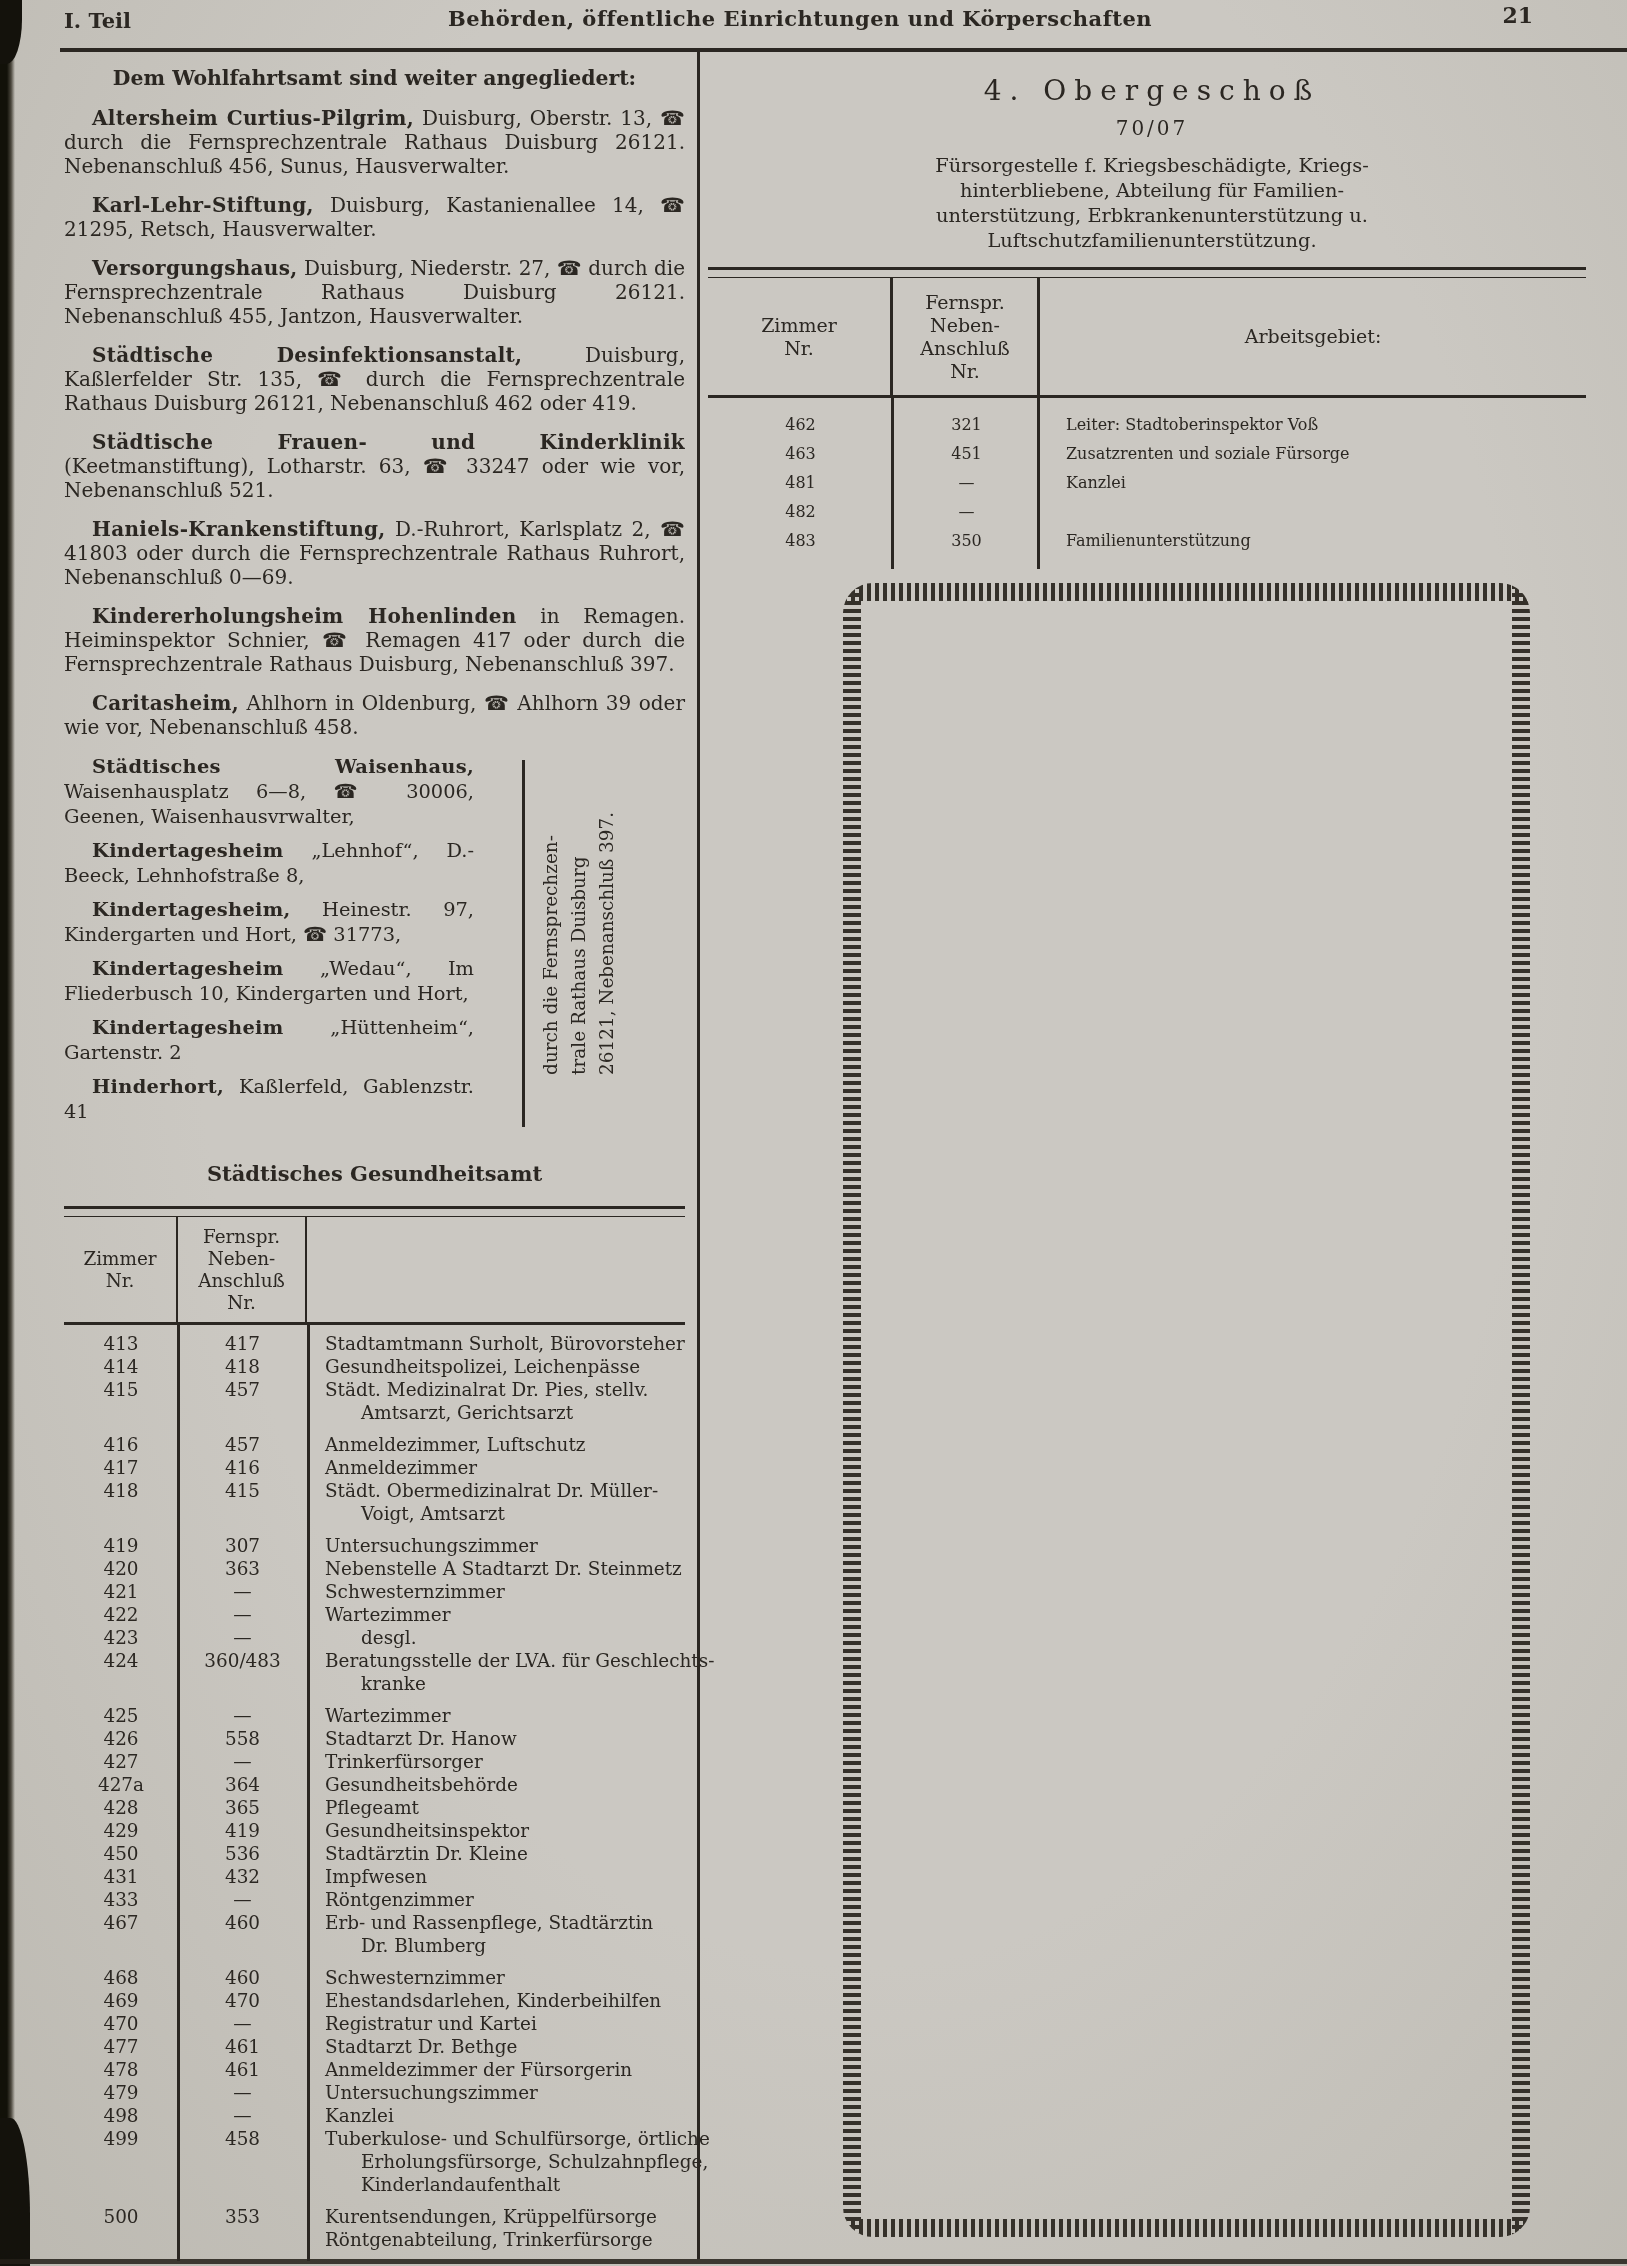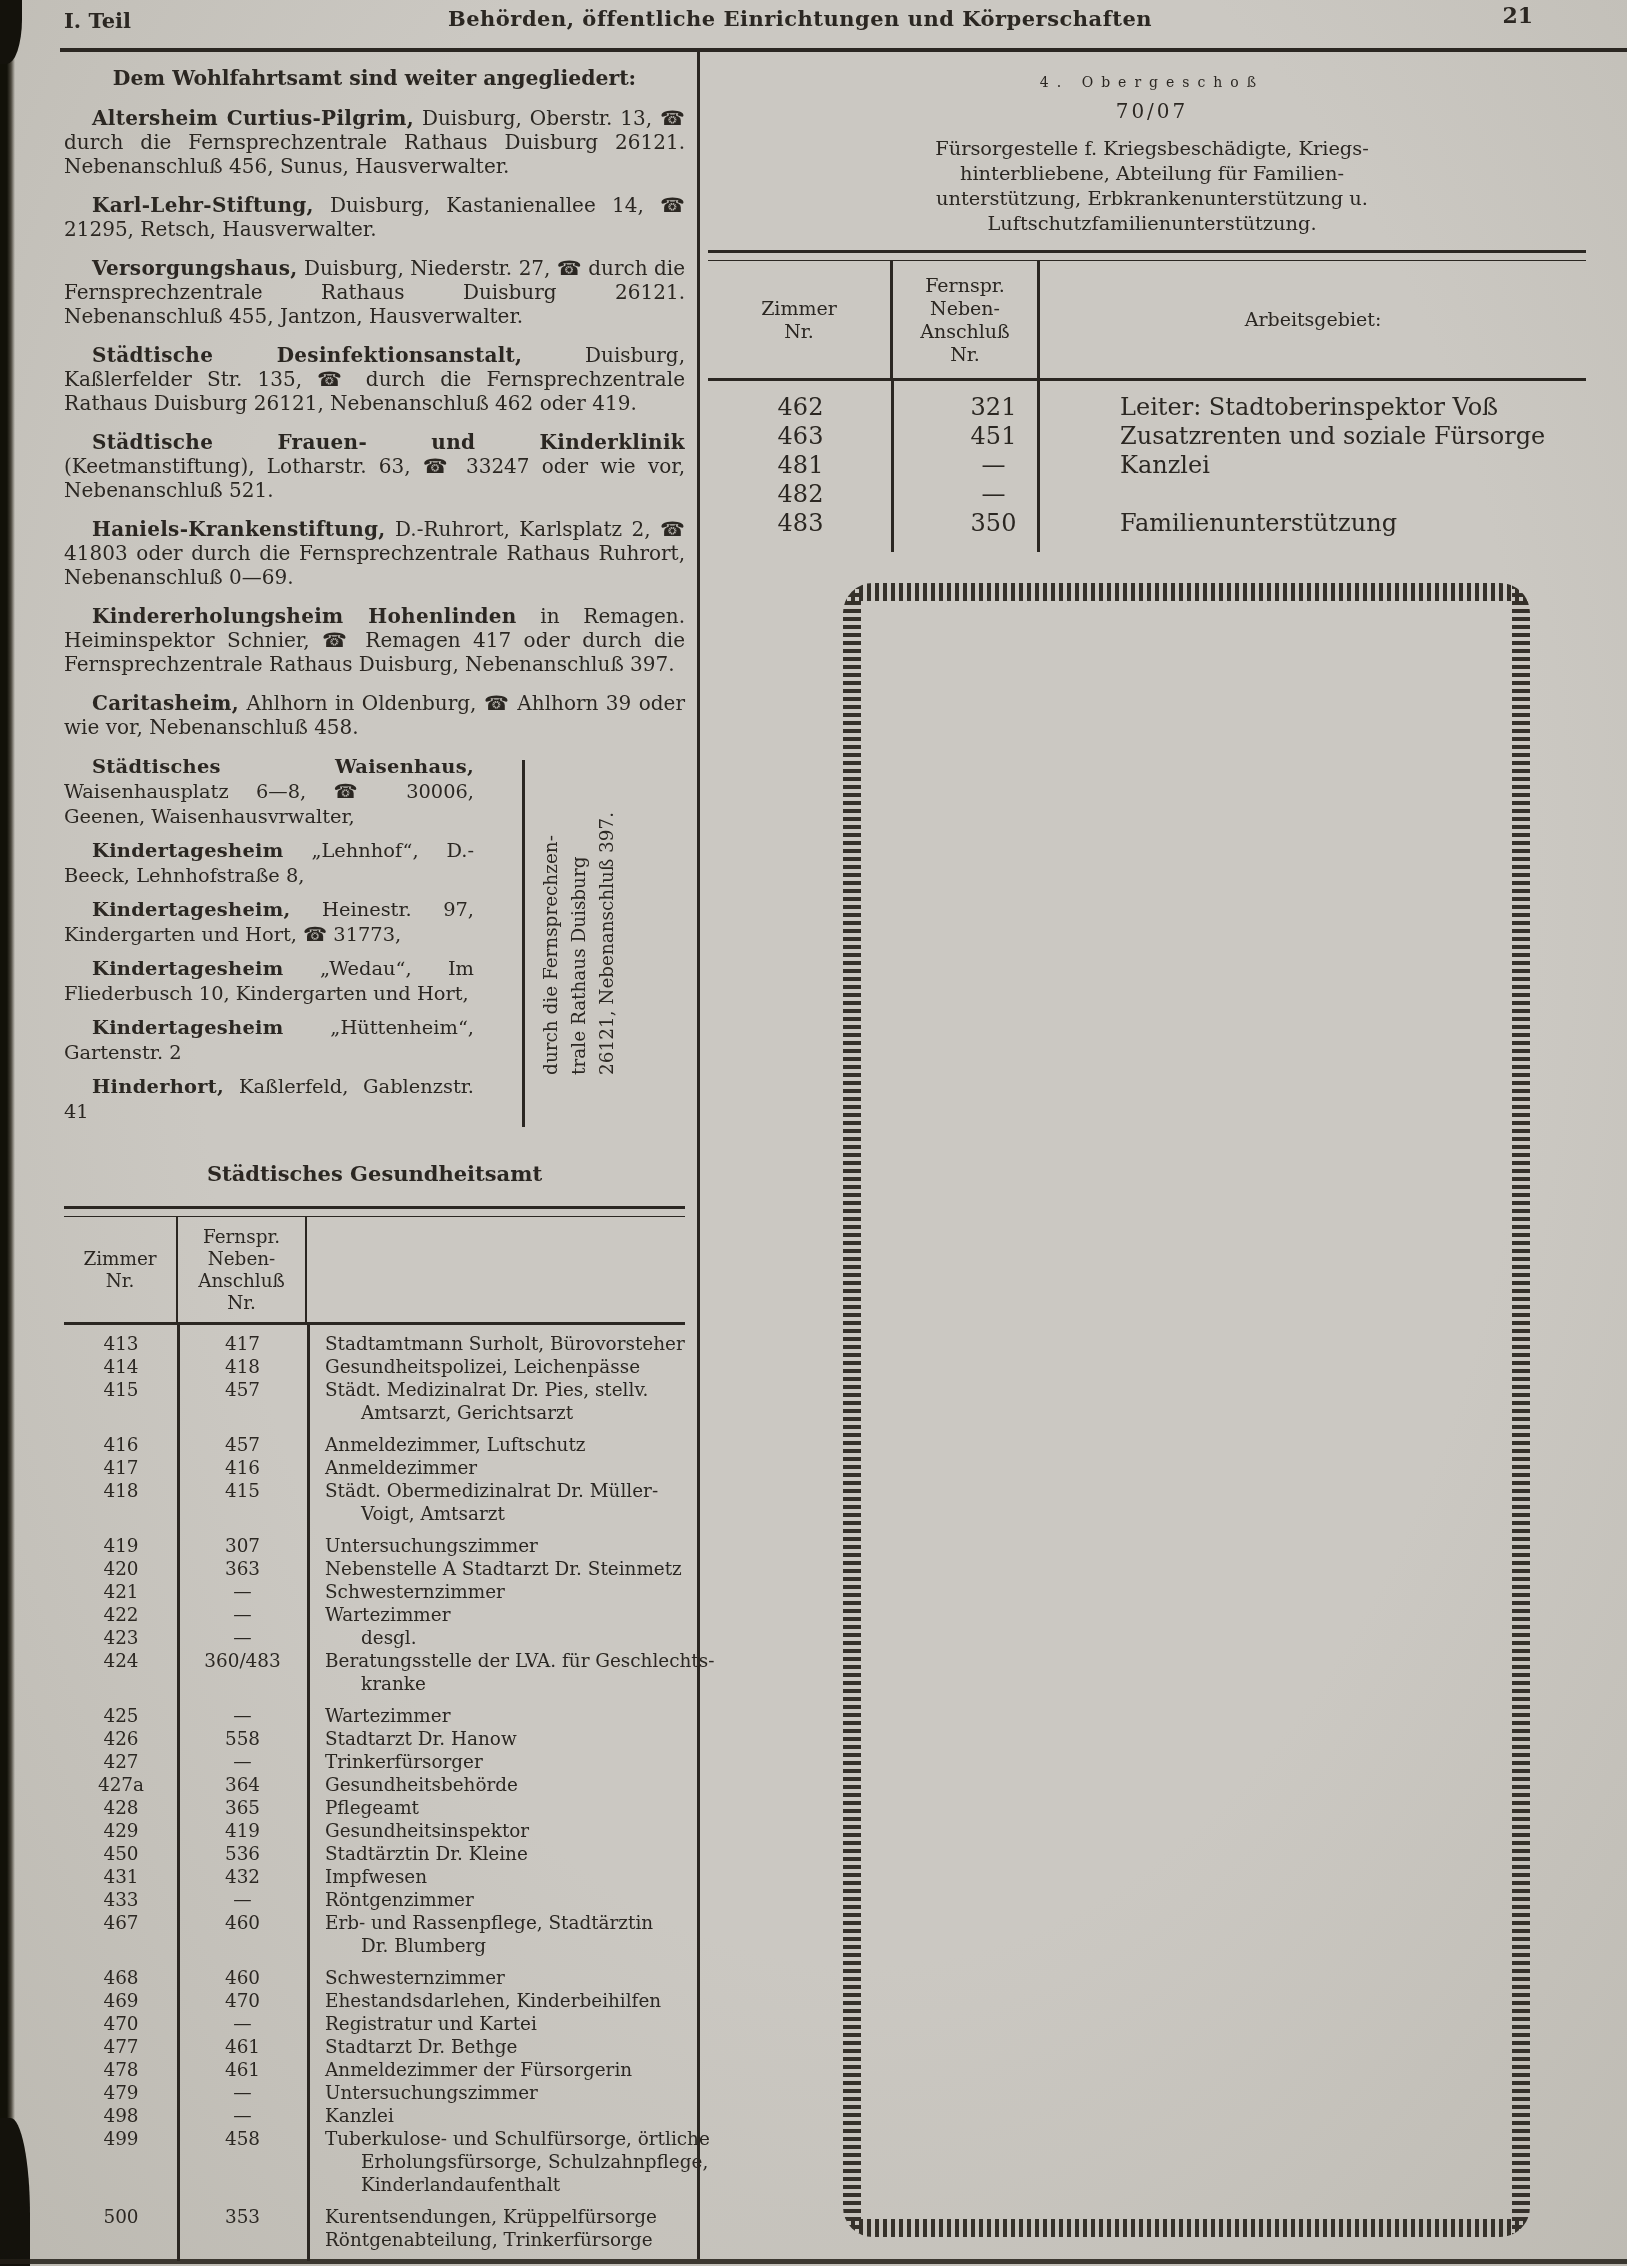--- a/index.html
+++ b/index.html
@@ -51,33 +51,33 @@
   .g-body::after{content:"";position:absolute;left:243px;top:0;bottom:0;width:2.5px;background:#2b2722;}
   .g-row{display:grid;grid-template-columns:114px 129px 1fr;font-size:18.4px;line-height:23px;}
   .g-row.gap{margin-top:9px;}
   .g-row .c1,.g-row .c2{text-align:center;}
   .g-row .c3{padding-left:18px;}
   .desc-line{white-space:nowrap;}
   .desc-line.ind1{padding-left:36px;}
 
   
   .right-col{position:absolute;left:708px;top:62px;width:888px;height:2199px;}
-  .og-heading{text-align:center;font-size:14px;letter-spacing:8px;margin-top:12px;}
+  .og-heading{text-align:center;font-size:28px;letter-spacing:8px;margin-top:12px;}
   .og-code{text-align:center;font-size:20px;letter-spacing:3px;margin-top:9px;}
   .og-desc{margin:13px auto 0;width:517px;text-align:center;white-space:pre-line;
     font-size:19.4px;line-height:25px;}
   .og-table{margin-top:14px;width:878px;}
   .og-head{display:grid;grid-template-columns:185px 147px 1fr;min-height:117px;}
   .og-head .hc{display:flex;align-items:center;justify-content:center;text-align:center;
     font-size:19px;line-height:23px;white-space:pre-line;}
   .og-head .hc1,.og-head .hc2{border-right:3px solid #2b2722;}
   .og-body{position:relative;padding:12px 0 14px;}
   .og-body::before{content:"";position:absolute;left:183px;top:0;bottom:0;width:3px;background:#2b2722;}
   .og-body::after{content:"";position:absolute;left:329px;top:0;bottom:0;width:3px;background:#2b2722;}
-  .og-row{display:grid;grid-template-columns:185px 147px 1fr;font-size:24px;line-height:29px;gap:27px;}
+  .og-row{display:grid;grid-template-columns:185px 147px 1fr;font-size:16px;line-height:29px;}
   .og-row .c1,.og-row .c2{text-align:center;}
   .og-row .c3{padding-left:26px;white-space:nowrap;}
 
   
   .notice-box{position:absolute;left:135px;top:521px;width:687px;height:1654px;border-radius:30px;
     background:
       repeating-linear-gradient(90deg,#35312a 0 4px,rgba(0,0,0,0) 4px 8px) 0 0/100% 18px no-repeat,
       repeating-linear-gradient(90deg,#35312a 0 4px,rgba(0,0,0,0) 4px 8px) 0 100%/100% 18px no-repeat,
       repeating-linear-gradient(0deg,#35312a 0 4px,rgba(0,0,0,0) 4px 8px) 0 0/18px 100% no-repeat,
       repeating-linear-gradient(0deg,#35312a 0 4px,rgba(0,0,0,0) 4px 8px) 100% 0/18px 100% no-repeat;}

